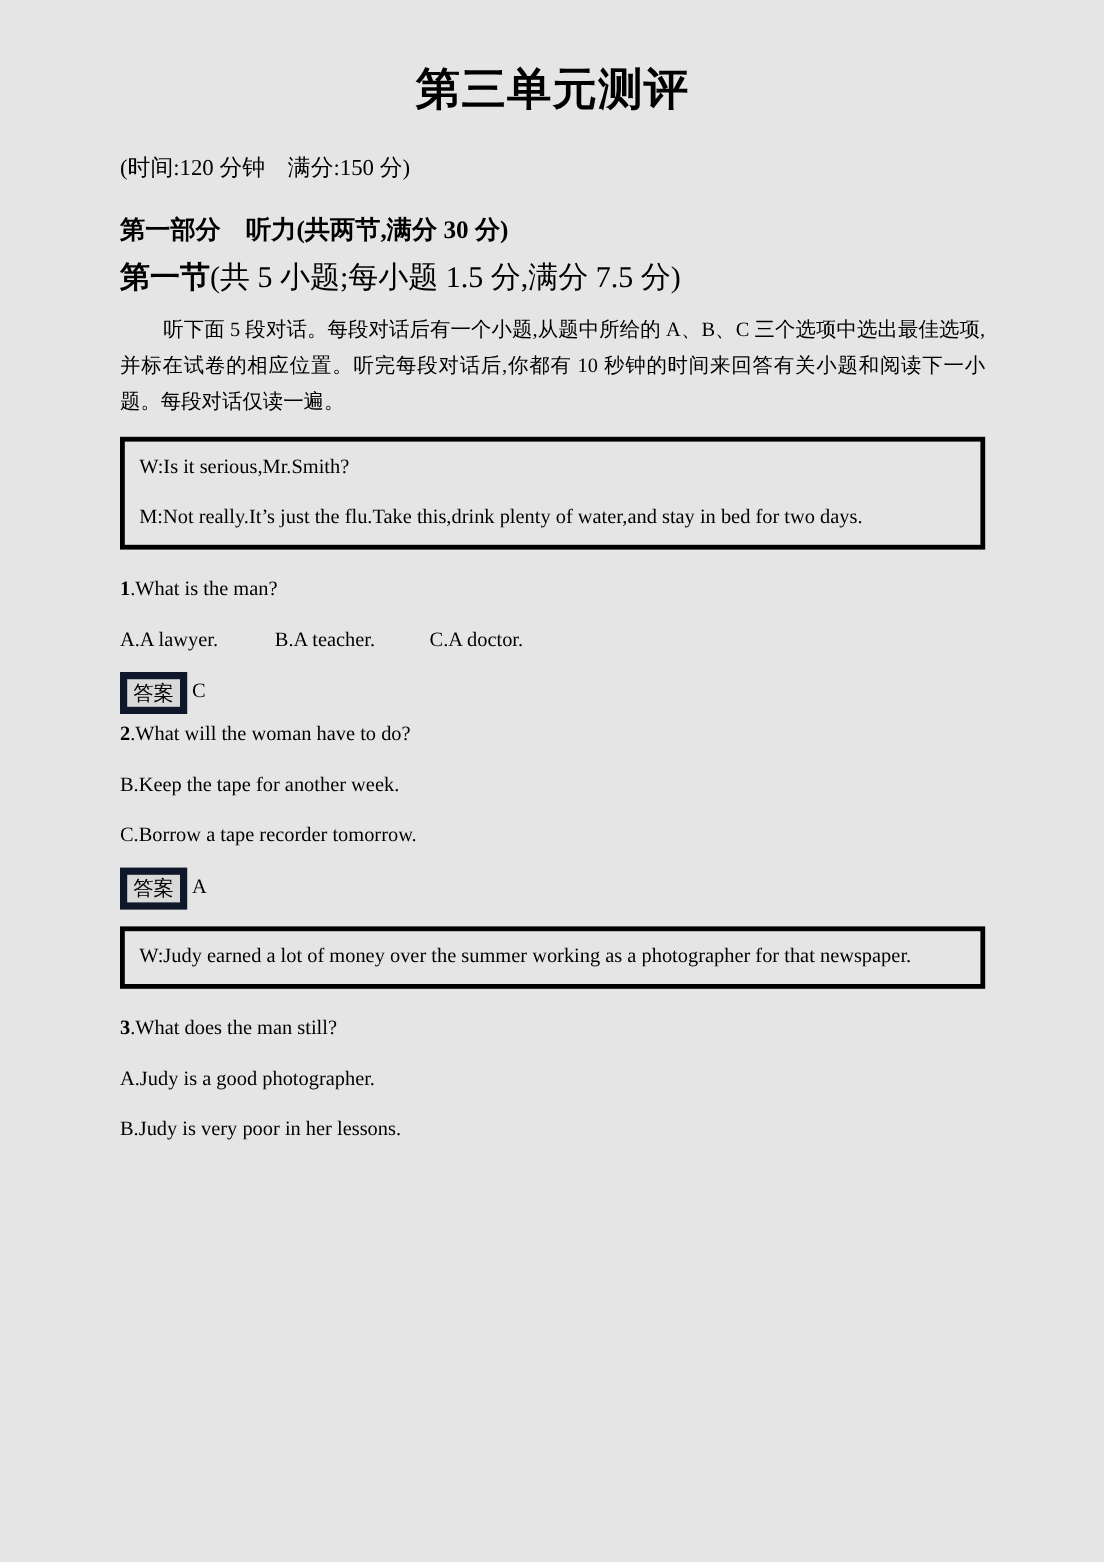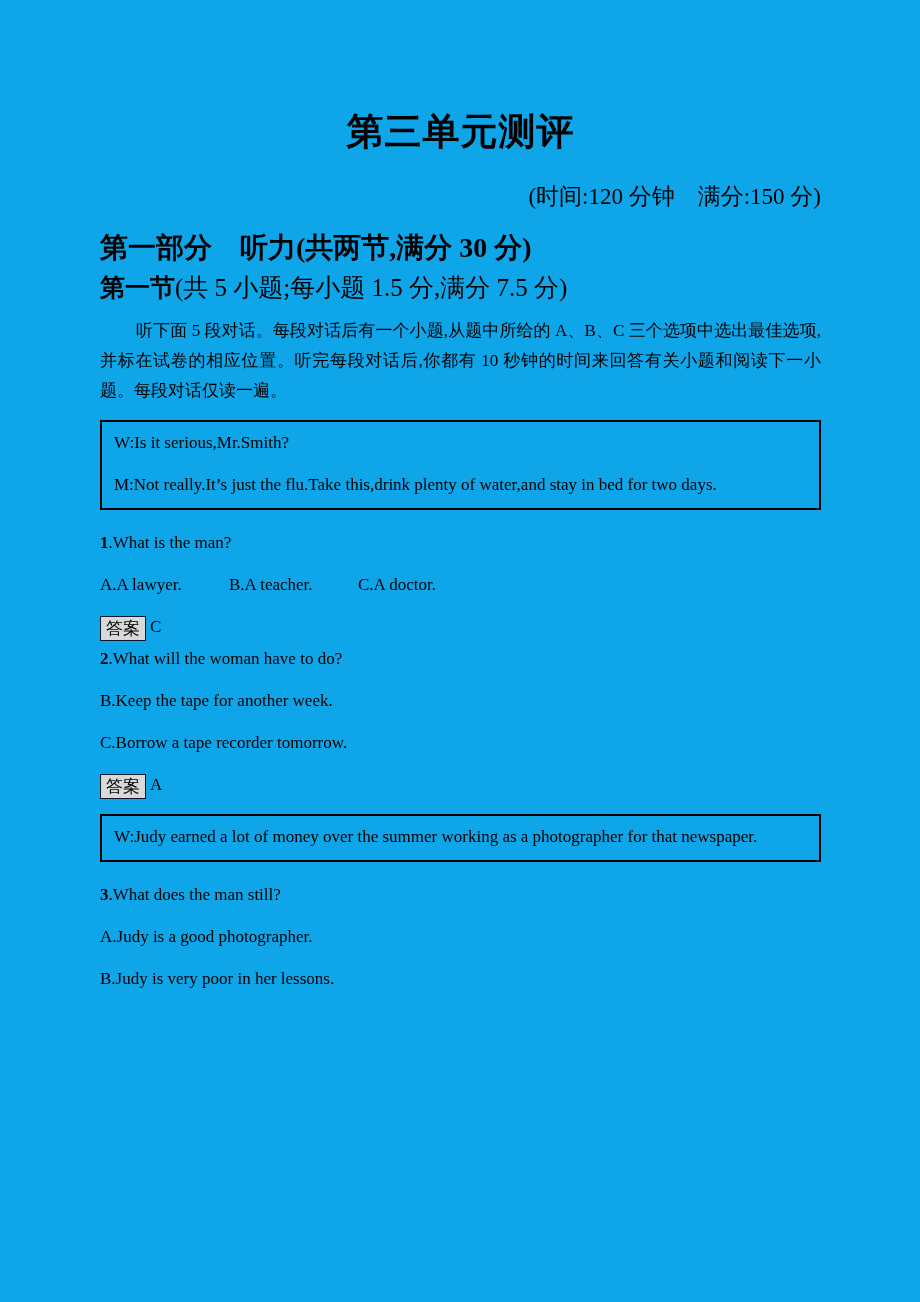--- a/index.html
+++ b/index.html
@@ -1,44 +1,44 @@
 <!DOCTYPE html>
 <html style="--chip-bg: #d9d9d9;"><head>
 <meta charset="utf-8">
 <style>
   html, body { margin: 0; padding: 0; background: #ffffff; }
   .page {
     position: relative;
     width: 920px;
     height: 1302px;
     box-sizing: border-box;
-    padding: 108px 99px 0 100px;
-    background: #0ea5e9;
+    padding: 52px 99px 0 100px;
+    background: #e5e5e5;
     color: #000000;
     font-family: "Liberation Serif", "DejaVu Serif", serif;
     font-size: 17px;
     overflow: hidden;
   }
   .title {
     margin: 0;
     font-size: 37px;
     line-height: 48px;
     font-weight: bold;
     text-align: center;
     letter-spacing: 1px;
   }
   .subtitle {
     margin: 29px 0 0;
-    font-size: 23px;
+    font-size: 19px;
     line-height: 23px;
-    text-align: right;
+    text-align: left;
   }
   .part-heading {
     margin: 26px 0 0;
-    font-size: 28px;
+    font-size: 21px;
     line-height: 27px;
     font-weight: bold;
   }
   .part-heading .cn,
   .section-heading .cn {
     font-family: "Liberation Sans", "DejaVu Sans", sans-serif;
     font-weight: bold;
   }
   .section-heading {
     margin: 14px 0 0;
@@ -46,36 +46,36 @@
     line-height: 25px;
     font-weight: normal;
   }
   .instructions {
     margin: 16px 0 0;
     line-height: 30px;
     text-indent: 36px;
     text-align: justify;
   }
   .dialogue-box {
-    border: 2px solid #000000;
+    border: 4px solid #000000;
     margin: 14px 0 18px;
     padding: 6px 12px 8px;
   }
   .dialogue-box p { margin: 0; line-height: 30px; }
   .dialogue-box p + p { margin-top: 12px; }
   .question { margin: 2px 0 12px; line-height: 30px; }
   .question b { font-weight: bold; }
   .options-inline { margin: 0 0 12px; line-height: 30px; }
   .options-inline .opt { display: inline-block; min-width: 129px; }
   .options-inline .opt.last { min-width: 0; }
   .option-line { margin: 0 0 12px; line-height: 30px; }
   .answer-line { margin: 0 0 0; line-height: 30px; }
   .answer-chip {
     display: inline-block;
-    border: 1px solid #0f172a;
+    border: 6px solid #0f172a;
     background: var(--chip-bg, #d9d9d9);
     padding: 0 5px;
     line-height: 23px;
     vertical-align: -2px;
   }
   .answer-letter { margin-left: 4px; }
 </style>
 </head>
 <body>
 

